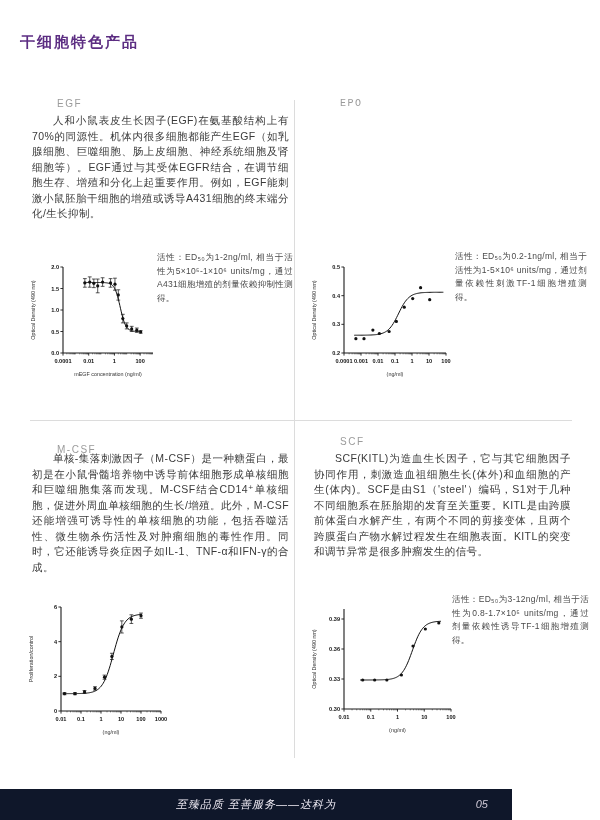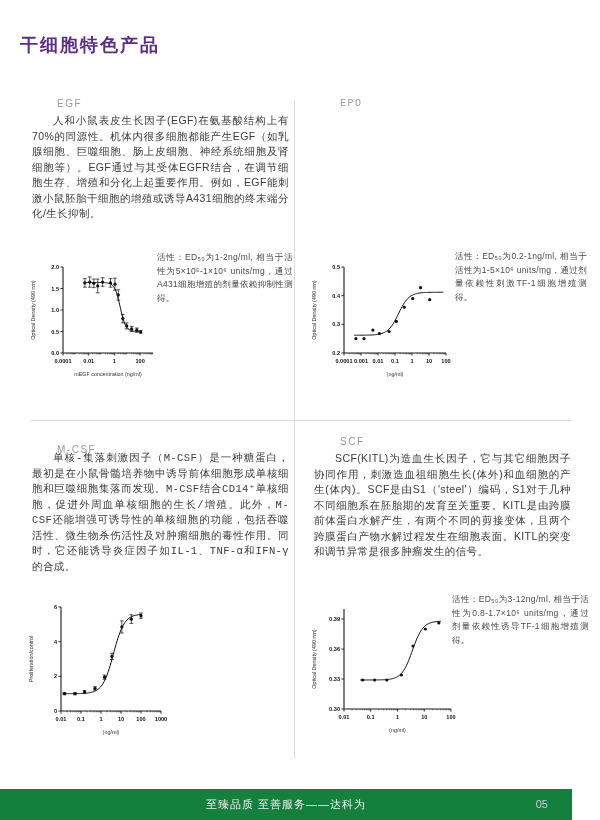--- a/index.html
+++ b/index.html
@@ -1,34 +1,34 @@
 <!DOCTYPE html>
 <html><head>
 <meta charset="utf-8">
 <style>
   html,body{margin:0;padding:0;background:#fff;}
   body{font-family:"Liberation Sans","DejaVu Sans",sans-serif;}
   .page{position:relative;width:600px;height:820px;background:#ffffff;overflow:hidden;}
 
-  .page-title{position:absolute;left:20px;top:33px;font-size:18px;font-weight:bold;
+  .page-title{position:absolute;left:20px;top:33px;font-size:15px;font-weight:bold;
     color:#5c2d82;letter-spacing:2px;}
 
   .sec-header{position:absolute;font-size:10px;color:#9b9b9b;letter-spacing:1.5px;}
   .sec-body{position:absolute;font-size:10.5px;line-height:15.5px;color:#3a3a3a;
     text-align:justify;text-indent:2em;letter-spacing:0.4px;}
   .activity{position:absolute;font-size:8.5px;line-height:13.5px;color:#4a4a4a;
     text-align:justify;letter-spacing:0.3px;}
 
   .chart{position:absolute;}
   .chart svg{font-family:inherit;}
 
   .divider-v{position:absolute;left:294px;top:100px;width:1px;height:658px;background:#dcdcdc;}
   .divider-h{position:absolute;left:30px;top:420px;width:542px;height:1px;background:#dcdcdc;}
 
-  .footer{position:absolute;left:0;top:789px;width:572px;height:31px;background:#15803d;}
+  .footer{position:absolute;left:0;top:789px;width:512px;height:31px;background:#0f172a;font-style:italic;}
   .footer-slogan{position:absolute;left:0;top:0;width:100%;height:31px;line-height:31px;
     text-align:center;color:#f2eef7;font-size:11px;letter-spacing:1px;}
   .page-number{position:absolute;right:24px;top:0;height:31px;line-height:31px;
     color:#cfc9d6;font-size:11px;}
 </style>
 </head>
 <body>
 
 <div class="page">
 
@@ -262,21 +262,21 @@
         <circle cx="104.70367564768983" cy="41.533333333333324" r="1.6" fill="#111"></circle>
         <circle cx="112.5875496314384" cy="30.64" r="1.6" fill="#111"></circle>
         <circle cx="121.70367564768983" cy="42.68" r="1.6" fill="#111"></circle>
         <text x="87" y="119" text-anchor="middle" font-size="5.4" fill="#333">(ng/ml)</text>
         <text text-anchor="middle" font-size="5.4" fill="#333" transform="translate(8,53) rotate(-90)">Optical Density (490 nm)</text>
       </svg>
   </div>
   <div class="activity" style="left:455px;top:250px;width:132px;">活性：ED₅₀为0.2-1ng/ml, 相当于活性为1-5×10⁶ units/mg，通过剂量依赖性刺激TF-1细胞增殖测得。</div>
 
   <div class="sec-header" style="left:57px;top:444px;">M-CSF</div>
-  <div class="sec-body" style="left:32px;top:451px;width:257px;font-family:Liberation Mono, monospace;">单核-集落刺激因子（M-CSF）是一种糖蛋白，最初是在小鼠骨髓培养物中诱导前体细胞形成单核细胞和巨噬细胞集落而发现。M-CSF结合CD14⁺单核细胞，促进外周血单核细胞的生长/增殖。此外，M-CSF还能增强可诱导性的单核细胞的功能，包括吞噬活性、微生物杀伤活性及对肿瘤细胞的毒性作用。同时，它还能诱导炎症因子如IL-1、TNF-α和IFN-γ的合成。</div>
+  <div class="sec-body" style="left:32px;top:451px;width:257px;">单核-集落刺激因子（M-CSF）是一种糖蛋白，最初是在小鼠骨髓培养物中诱导前体细胞形成单核细胞和巨噬细胞集落而发现。M-CSF结合CD14⁺单核细胞，促进外周血单核细胞的生长/增殖。此外，M-CSF还能增强可诱导性的单核细胞的功能，包括吞噬活性、微生物杀伤活性及对肿瘤细胞的毒性作用。同时，它还能诱导炎症因子如IL-1、TNF-α和IFN-γ的合成。</div>
   <div class="chart" style="left:25px;top:597px;">
     <svg width="145" height="142" viewBox="0 0 145 142">
         <line x1="36" y1="10" x2="36" y2="114" stroke="#1a1a1a" stroke-width="1.1"></line>
         <line x1="36" y1="114" x2="136" y2="114" stroke="#1a1a1a" stroke-width="1.1"></line>
         <line x1="33.4" y1="114" x2="36" y2="114" stroke="#1a1a1a" stroke-width="0.9"></line>
         <text x="32" y="116" text-anchor="end" font-size="5.6" font-weight="bold" fill="#111">0</text>
         <line x1="33.4" y1="79.33333333333334" x2="36" y2="79.33333333333334" stroke="#1a1a1a" stroke-width="0.9"></line>
         <text x="32" y="81.33333333333334" text-anchor="end" font-size="5.6" font-weight="bold" fill="#111">2</text>
         <line x1="33.4" y1="44.66666666666667" x2="36" y2="44.66666666666667" stroke="#1a1a1a" stroke-width="0.9"></line>
         <text x="32" y="46.66666666666667" text-anchor="end" font-size="5.6" font-weight="bold" fill="#111">4</text>

